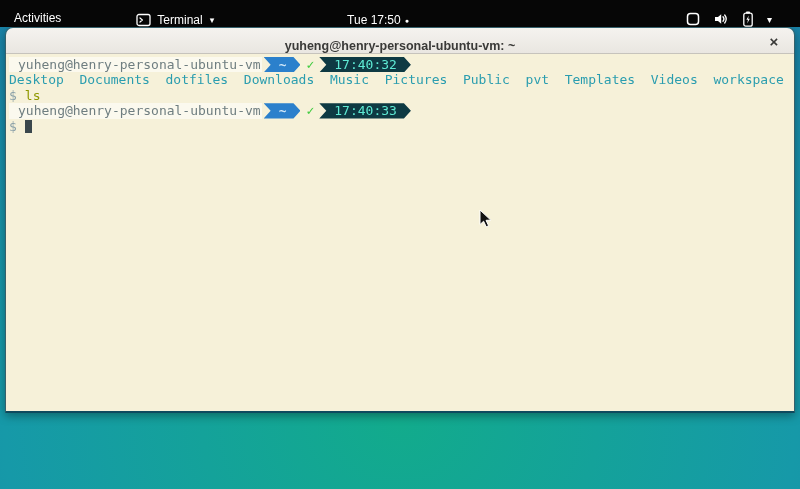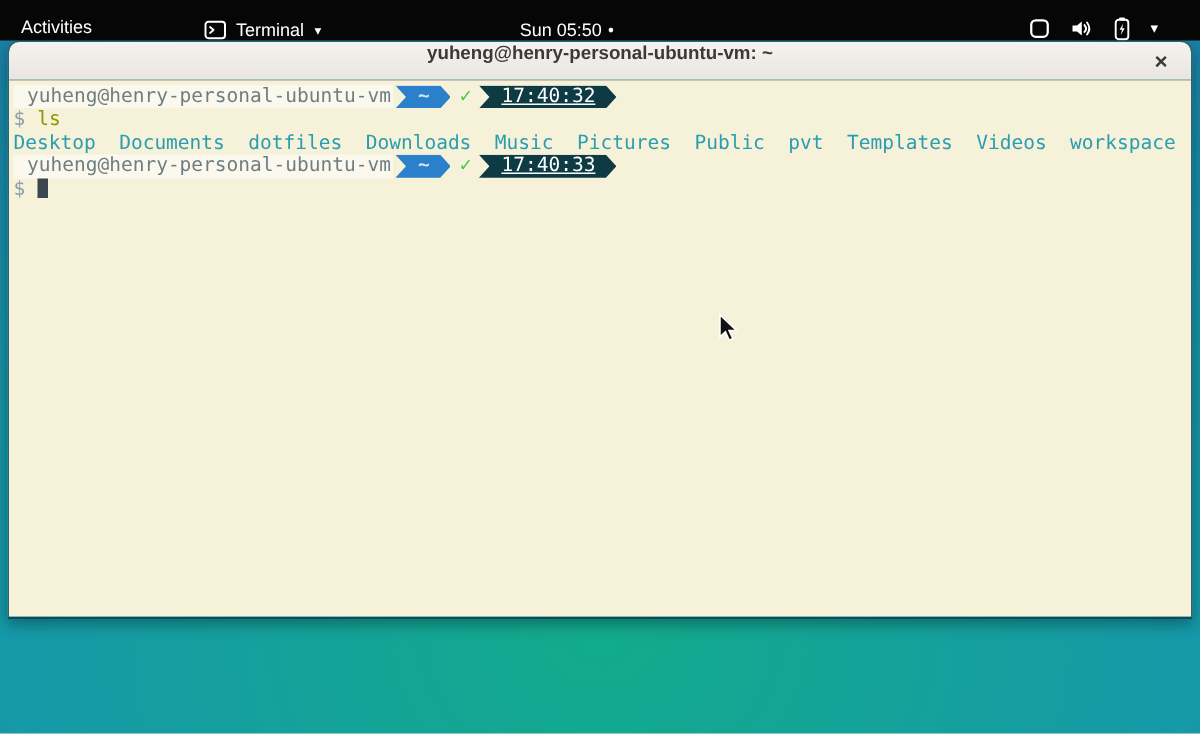--- a/index.html
+++ b/index.html
@@ -30,21 +30,21 @@
   
   .window {
     position:absolute; left:5px; top:27px; width:790px; height:386px;
     border:1px solid #35616c; border-bottom:2px solid #0e4a5e;
     border-radius:8px 8px 1px 1px; overflow:hidden; z-index:20;
     box-shadow:0 3px 10px rgba(0,0,0,.35);
   }
   .titlebar {
     height:26px; background:linear-gradient(#f5f3ef,#e9e6e1);
     border-bottom:1px solid #c6c3bc;
-    display:flex; align-items:flex-start; justify-content:center; position:relative;
+    display:flex; align-items:flex-end; justify-content:center; position:relative;
     color:#3a3a38; font-size:12.5px; font-weight:bold;
   }
   .closebtn {
     position:absolute; right:10px; top:0; height:26px; width:20px;
     display:flex; align-items:center; justify-content:center;
     color:#3a3a38; font-size:15px; font-weight:bold; cursor:default;
   }
   .term {
     height:358px; background:#f6f1d9; padding:3px 22px 0 3px;
     font-family:"DejaVu Sans Mono","Liberation Mono",monospace;
@@ -54,23 +54,22 @@
   .prompt-row { display:flex; align-items:stretch; }
   .prompt-row > span { display:flex; align-items:center; }
   .seg-host { background:rgba(255,255,255,.55); color:#6f7e80; padding:0 1px 0 9px; }
   .seg-cwd {
     background:#2b80cc; color:#cfe6f8; font-weight:bold;
     padding:0 14px 0 15px; margin-left:2px;
     clip-path:polygon(0 0, calc(100% - 7px) 0, 100% 50%, calc(100% - 7px) 100%, 0 100%, 7px 50%);
   }
   .seg-check { color:#3ecb3e; font-weight:bold; margin:0 5px 0 6px; }
   .seg-time {
-    background:#0e3a43; color:#ffffff; padding:0 14px 0 15px;
+    background:#0e3a43; color:#5eead4; padding:0 14px 0 15px;
     clip-path:polygon(0 0, calc(100% - 7px) 0, 100% 50%, calc(100% - 7px) 100%, 0 100%, 7px 50%);
-    text-decoration:underline;
   }
   .sym { color:#8aa0a8; display:inline-block; }
   .cmd { color:#8f9800; display:inline-block; margin-left:8px; }
   .dirs span { color:#2a9daf; white-space:pre; }
   .cursor {
     display:inline-block; width:7.5px; height:13px; background:#3a474c;
     margin-left:8px; vertical-align:-2px;
   }
 
   
@@ -89,21 +88,21 @@
       <svg class="icon-svg" width="15" height="14" viewBox="0 0 15 14">
         <rect x="1" y="1.5" width="13" height="11" rx="2" fill="none" stroke="#fff" stroke-width="1.3"></rect>
         <path d="M4 5 L6.4 7 L4 9" fill="none" stroke="#fff" stroke-width="1.2" stroke-linecap="round" stroke-linejoin="round"></path>
       </svg>
     </span>
     <span>Terminal</span>
     <span class="chev">▾</span>
   </div>
 
   <div class="clockwrap">
-    <span>Sun 05:50</span>
+    <span>Tue 17:50</span>
     <span class="notifdot">●</span>
   </div>
 
   <div class="sysmenu">
     <span>
       <svg class="icon-svg" width="14" height="14" viewBox="0 0 14 14">
         <rect x="1.5" y="1.5" width="11" height="11" rx="3" fill="none" stroke="#fff" stroke-width="1.5"></rect>
       </svg>
     </span>
     <span>
@@ -130,22 +129,22 @@
     <span class="closebtn">×</span>
   </div>
 
   <div class="term">
     <div class="row prompt-row">
         <span class="seg-host">yuheng@henry-personal-ubuntu-vm</span>
         <span class="seg-cwd">~</span>
         <span class="seg-check">✓</span>
         <span class="seg-time">17:40:32</span>
       </div>
+    <div class="row dirs"><span>Desktop  Documents  dotfiles  Downloads  Music  Pictures  Public  pvt  Templates  Videos  workspace</span></div>
     <div class="row"><span class="sym">$</span><span class="cmd">ls</span></div>
-    <div class="row dirs"><span>Desktop  Documents  dotfiles  Downloads  Music  Pictures  Public  pvt  Templates  Videos  workspace</span></div>
     <div class="row prompt-row">
         <span class="seg-host">yuheng@henry-personal-ubuntu-vm</span>
         <span class="seg-cwd">~</span>
         <span class="seg-check">✓</span>
         <span class="seg-time">17:40:33</span>
       </div>
     <div class="row"><span class="sym">$</span><span class="cursor"></span></div>
   </div>
 </div>
 

